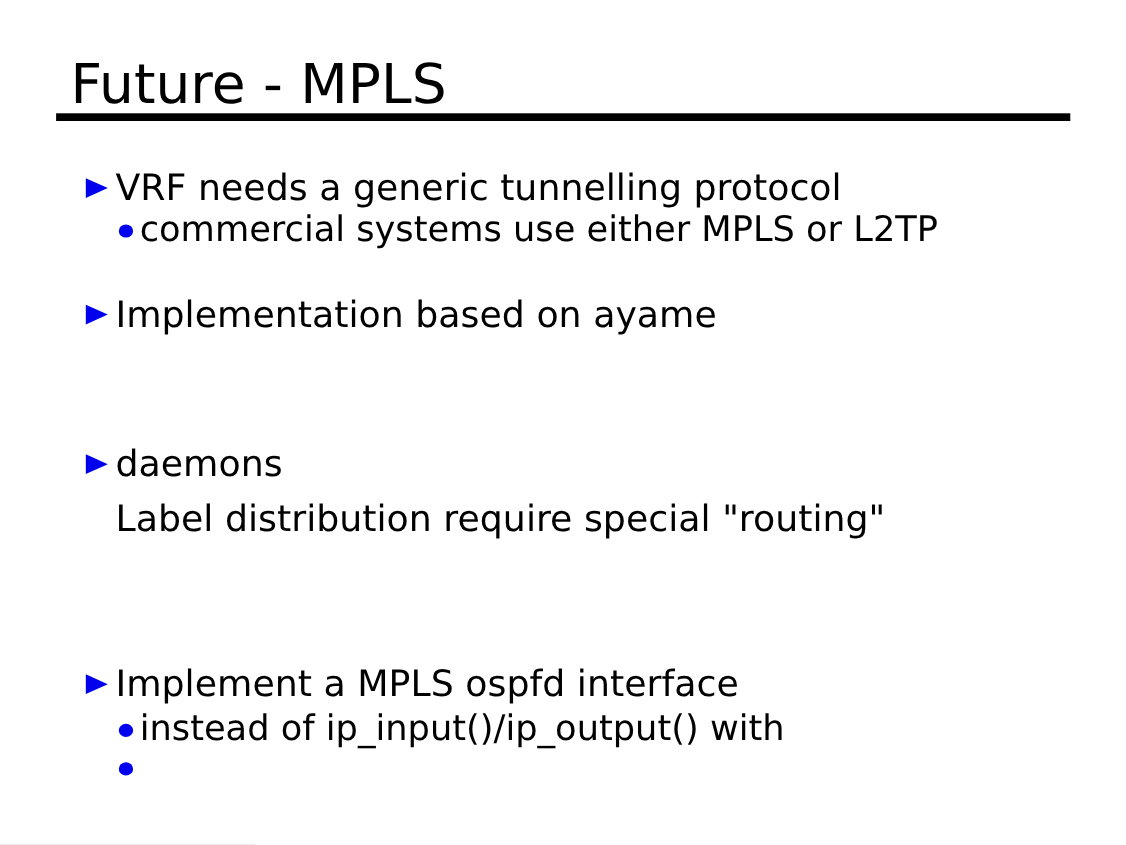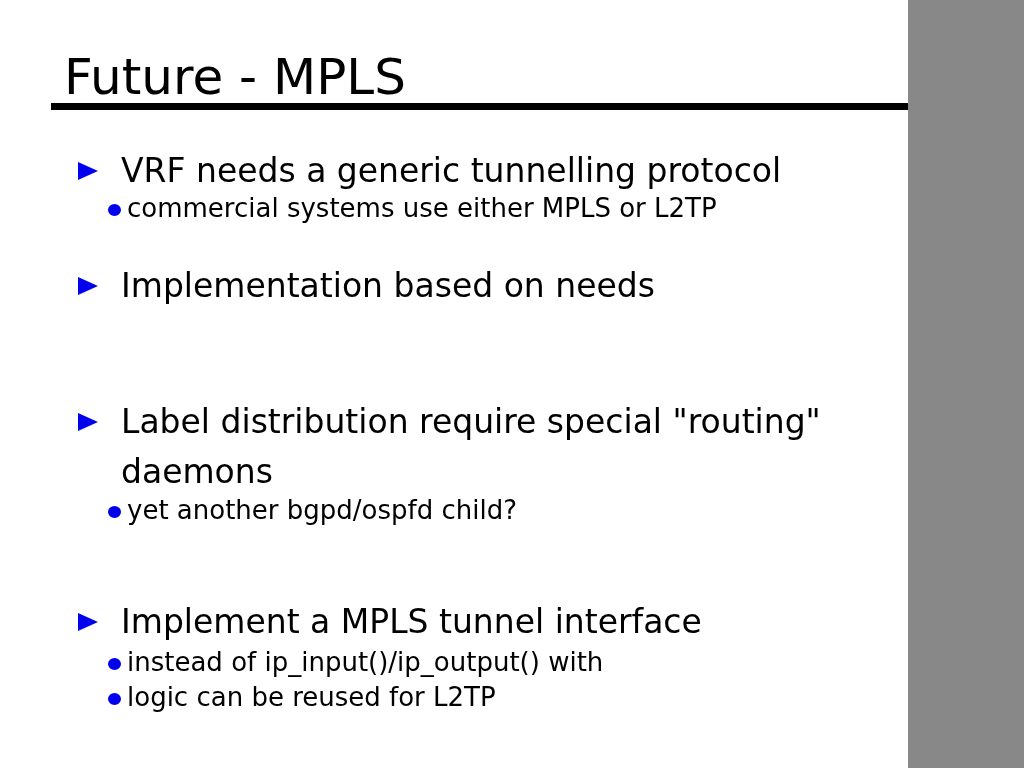--- a/index.html
+++ b/index.html
@@ -1,19 +1,19 @@
 <!DOCTYPE html>
 <html style="--blue: #0000ee; --text: #000000; --rule: #000000; --bg: #ffffff;"><head>
 <meta charset="utf-8">
 <style>
   html, body { margin: 0; padding: 0; }
   body { background: #888; }
   .slide {
     position: relative;
-    width: 908px;
+    width: 1024px;
     height: 768px;
     background: var(--bg, #ffffff);
     overflow: hidden;
     font-family: "DejaVu Sans", "Liberation Sans", sans-serif;
     color: var(--text, #000000);
   }
   .title {
     position: absolute;
     left: 64px;
     top: 52px;
@@ -39,40 +39,40 @@
     flex: 0 0 auto;
     width: 0;
     height: 0;
     border-left: 20px solid var(--blue, #0000ee);
     border-top: 9px solid transparent;
     border-bottom: 9px solid transparent;
     margin-top: 16px;
     margin-right: 7px;
   }
   .btext { font-size: 33px; line-height: 50px; }
-  .btext div { white-space: nowrap; margin-left: 16px; }
+  .btext div { white-space: nowrap; }
   .subs {
     position: absolute;
     left: 108px;
   }
   .sub {
     display: flex;
     align-items: flex-start;
   }
   .dot {
     flex: 0 0 auto;
     width: 13px;
     height: 12px;
     border-radius: 50%;
     background: var(--blue, #0000ee);
     margin-top: 13px;
     margin-right: 6px;
   }
   .stext {
-    font-size: 26px;
+    font-size: 32px;
     line-height: 35px;
     white-space: nowrap;
   }
 </style>
 </head>
 <body>
 
 <div class="slide">
 
   <div class="title">Future - MPLS</div>
@@ -87,48 +87,43 @@
   <div class="subs" style="top:191px">
     <div class="sub">
       <span class="dot"></span>
       <div class="stext">commercial systems use either MPLS or L2TP</div>
     </div>
   </div>
 
   <div class="bullet" style="top:261px">
     <span class="tri"></span>
     <div class="btext">
-      <div>Implementation based on needs</div>
+      <div>Implementation based on ayame</div>
     </div>
   </div>
 
   <div class="bullet" style="top:397px">
     <span class="tri"></span>
     <div class="btext">
+      <div>daemons</div>
       <div>Label distribution require special "routing"</div>
-      <div>daemons</div>
     </div>
   </div>
   <div class="subs" style="top:493px">
-    <div class="sub">
-      <span class="dot"></span>
-      <div class="stext">yet another bgpd/ospfd child?</div>
-    </div>
   </div>
 
   <div class="bullet" style="top:597px">
     <span class="tri"></span>
     <div class="btext">
-      <div>Implement a MPLS tunnel interface</div>
+      <div>Implement a MPLS ospfd interface</div>
     </div>
   </div>
   <div class="subs" style="top:645px">
     <div class="sub">
       <span class="dot"></span>
       <div class="stext">instead of ip_input()/ip_output() with</div>
     </div>
     <div class="sub">
       <span class="dot"></span>
-      <div class="stext">logic can be reused for L2TP</div>
     </div>
   </div>
 
 </div>
 
 </body></html>

